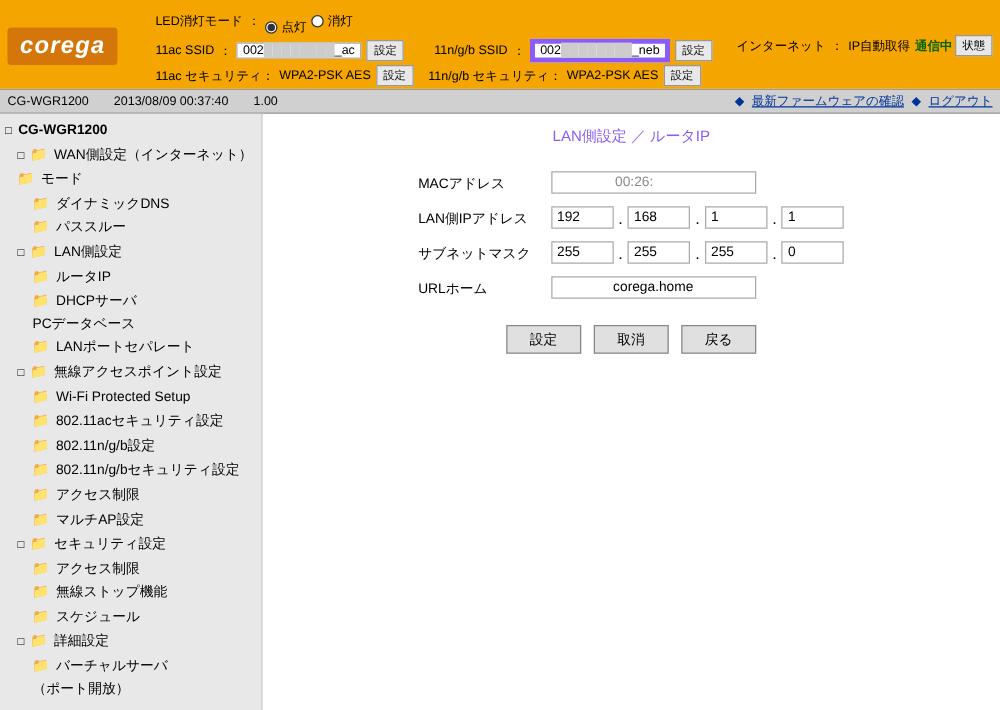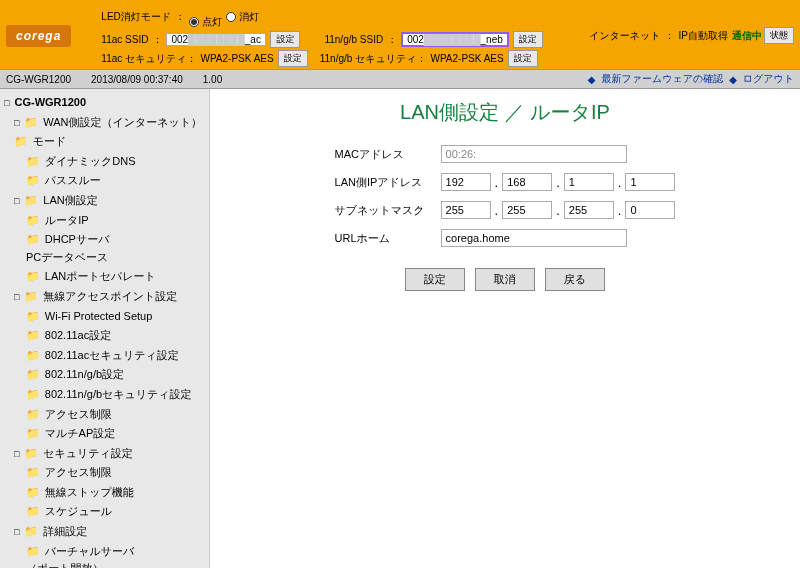--- a/index.html
+++ b/index.html
@@ -16,21 +16,21 @@
       background: #f5a500;
       display: flex;
       align-items: center;
       padding: 4px 6px 2px 6px;
       justify-content: space-between;
     }
     #logo {
       background: #d4760a;
       color: #fff;
       font-weight: bold;
-      font-size: 12px;
+      font-size: 19px;
       padding: 4px 10px;
       border-radius: 3px;
       letter-spacing: 1px;
     }
     .header-row {
       display: flex;
       align-items: center;
       gap: 4px;
       font-size: 10px;
     }
@@ -65,21 +65,21 @@
       border-top: 1px solid #999;
       border-bottom: 1px solid #999;
       display: flex;
       align-items: center;
       justify-content: space-between;
       padding: 2px 6px;
       font-size: 10px;
     }
     #nav-left { display: flex; gap: 20px; }
     #nav-right { display: flex; gap: 6px; align-items: center; }
-    .nav-link { color: #003399; cursor: pointer; }
+    .nav-link { color: #003399; text-decoration: underline; cursor: pointer; }
 
     
     #main-layout {
       display: flex;
       height: calc(568px - 85px);
     }
 
     
     #sidebar {
       width: 210px;
@@ -102,42 +102,42 @@
     .folder-icon { margin-right: 2px; }
     .expand-icon { margin-right: 2px; font-size: 9px; }
 
     
     #content {
       flex: 1;
       padding: 10px 20px;
       overflow-y: auto;
     }
     #content-title {
-      color: #15803d;
-      font-size: 20px;
+      color: #8b5cf6;
+      font-size: 12px;
       font-weight: normal;
       margin-bottom: 14px;
       text-align: center;
     }
     .form-table {
       margin: 0 auto;
       border-collapse: collapse;
     }
     .form-table tr { margin-bottom: 8px; }
     .form-table td { padding: 5px 8px; vertical-align: middle; }
     .form-label { font-size: 11px; white-space: nowrap; padding-right: 12px; }
     .form-inputs { display: flex; align-items: center; gap: 2px; }
     .form-input {
       border: 1px solid #aaa;
       padding: 2px 4px;
       font-size: 11px;
       background: #fff;
     }
     .input-w50 { width: 50px; }
-    .input-w160 { width: 186px; }
+    .input-w160 { width: 164px; text-align: center; }
     .sep { font-size: 13px; padding: 0 2px; }
     .btn-row {
       display: flex;
       justify-content: center;
       gap: 10px;
       margin-top: 16px;
     }
     .action-btn {
       background: #e0e0e0;
       border: 1px solid #888;
@@ -167,21 +167,21 @@
           <span>消灯</span>
         </span>
       </div>
       <div class="header-row">
         <span>11ac SSID</span>
         <span>：</span>
         <span style="background:#fff;border:1px solid #aaa;padding:0 4px;min-width:100px;display:inline-block;">002<span style="color:#ccc;">████████</span>_ac</span>
         <button class="set-btn">設定</button>
         <span style="margin-left:20px;">11n/g/b SSID</span>
         <span>：</span>
-        <span style="background:#fff;border:2px solid #8b5cf6;padding:0 4px;min-width:100px;display:inline-block;">002<span style="color:#ccc;">████████</span>_neb</span>
+        <span style="background:#fff;border:4px solid #8b5cf6;padding:0 4px;min-width:100px;display:inline-block;">002<span style="color:#ccc;">████████</span>_neb</span>
         <button class="set-btn">設定</button>
       </div>
       <div class="header-row">
         <span>11ac セキュリティ：</span>
         <span>WPA2-PSK AES</span>
         <button class="set-btn">設定</button>
         <span style="margin-left:8px;">11n/g/b セキュリティ：</span>
         <span>WPA2-PSK AES</span>
         <button class="set-btn">設定</button>
       </div>
@@ -258,24 +258,20 @@
       <span>LANポートセパレート</span>
     </div>
     <div class="tree-item tree-l1">
       <span class="expand-icon">□</span>
       <span class="folder-icon">📁</span>
       <span>無線アクセスポイント設定</span>
     </div>
     <div class="tree-item tree-l2">
       <span class="folder-icon">📁</span>
       <span>Wi-Fi Protected Setup</span>
-    </div>
-    <div class="tree-item tree-l2">
-      <span class="folder-icon">📁</span>
-      <span>802.11ac設定</span>
     </div>
     <div class="tree-item tree-l2">
       <span class="folder-icon">📁</span>
       <span>802.11acセキュリティ設定</span>
     </div>
     <div class="tree-item tree-l2">
       <span class="folder-icon">📁</span>
       <span>802.11n/g/b設定</span>
     </div>
     <div class="tree-item tree-l2">

